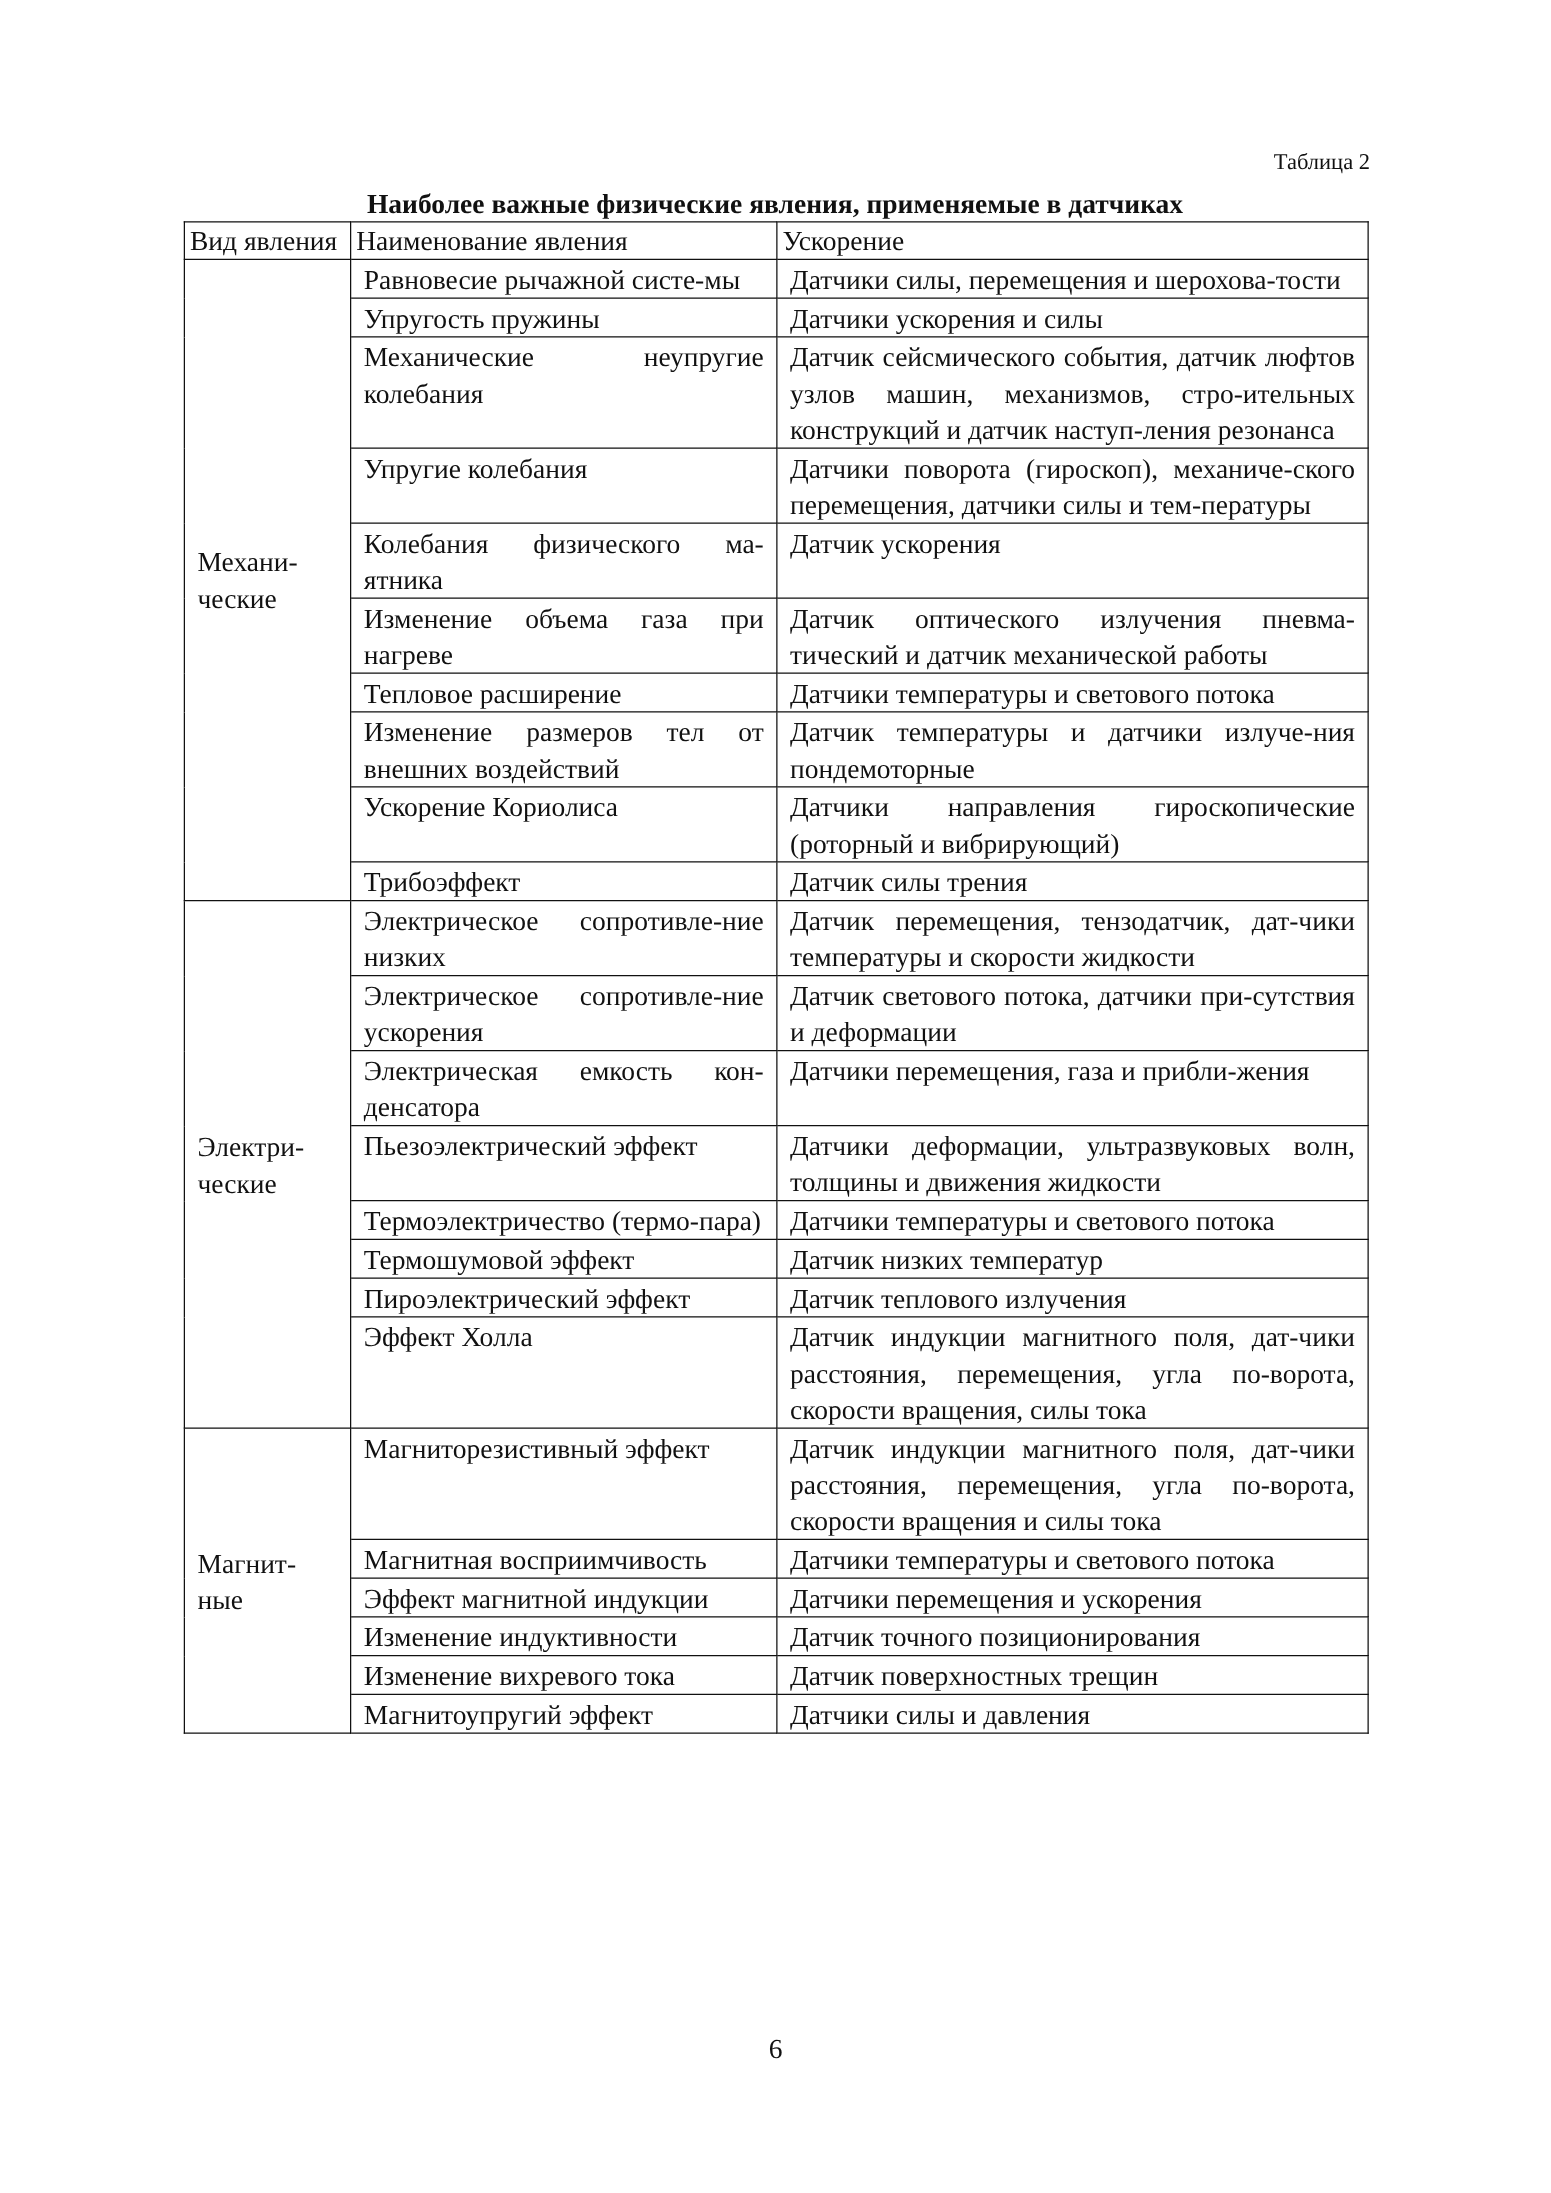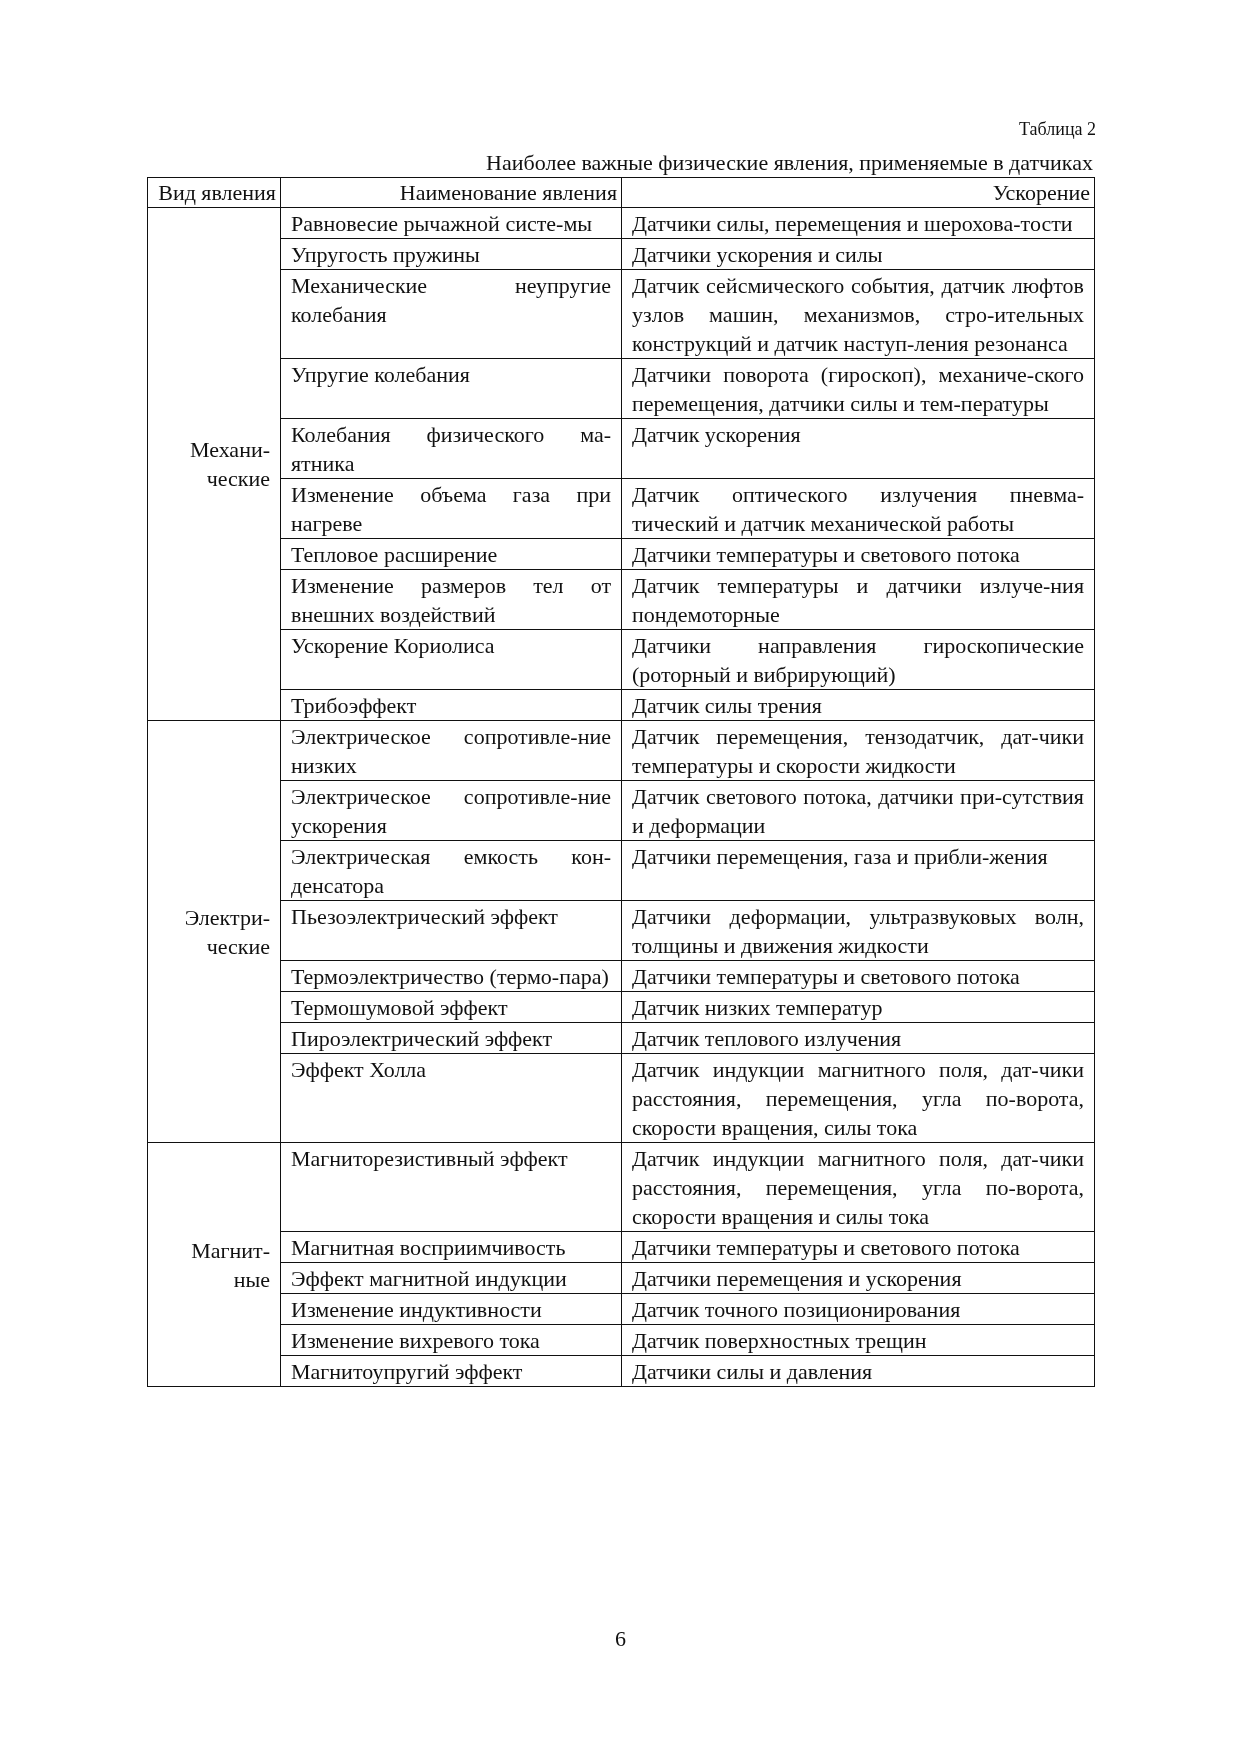--- a/index.html
+++ b/index.html
@@ -1,24 +1,24 @@
 <!DOCTYPE html>
 <html><head>
 <meta charset="utf-8">
 <style>
   html, body { margin: 0; padding: 0; background: #ffffff; }
   body { width: 1241px; height: 1754px; position: relative; overflow: hidden;
          font-family: "Liberation Serif", serif; color: #111; }
   .table-label { position: absolute; right: 145px; top: 116px; font-size: 18px; line-height: 26px; }
-  .table-title { position: absolute; left: 147px; width: 946px; top: 150px; text-align: right;
-                 font-size: 22px; font-weight: normal; line-height: 26px; }
+  .table-title { position: absolute; left: 147px; width: 946px; top: 150px; text-align: center;
+                 font-size: 22px; font-weight: bold; line-height: 26px; }
   table { position: absolute; left: 147px; top: 177px; width: 947px; border-collapse: collapse;
           font-size: 22px; line-height: 29px; table-layout: fixed; }
-  td, th { border: 1.5px solid #111; vertical-align: top; padding: 0.5px 10px 0.5px 10px; font-weight: normal; text-align: right; }
-  th { text-align: right; padding: 0 4px; }
+  td, th { border: 1.5px solid #111; vertical-align: top; padding: 0.5px 10px 0.5px 10px; font-weight: normal; }
+  th { text-align: left; padding: 0 4px; }
   col.c1 { width: 133px; } col.c2 { width: 341px; } col.c3 { width: 473px; }
   td.cat { vertical-align: middle; padding-left: 10px; }
   td.j { text-align: justify; text-align-last: left; }
   .page-number { position: absolute; left: 0; width: 1241px; top: 1626px; text-align: center;
                  font-size: 22px; }
 </style>
 </head>
 <body>
 
 <div class="table-label">Таблица 2</div>

